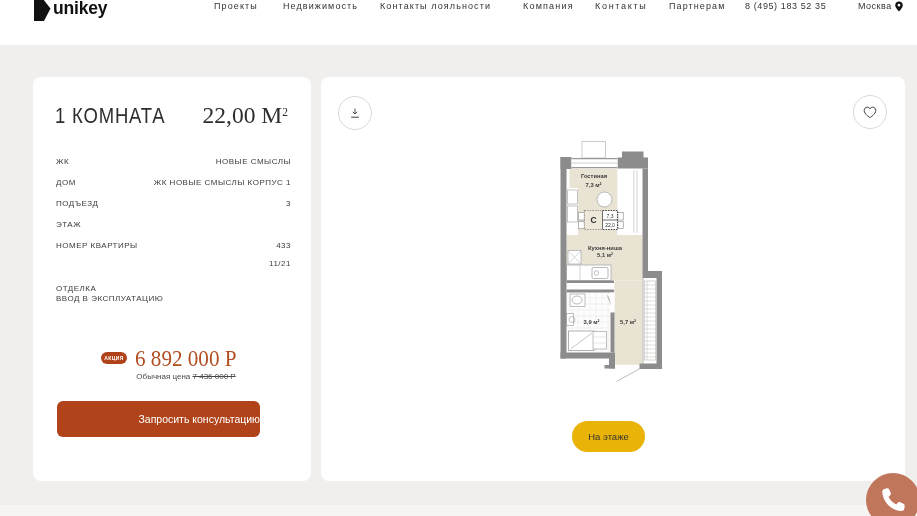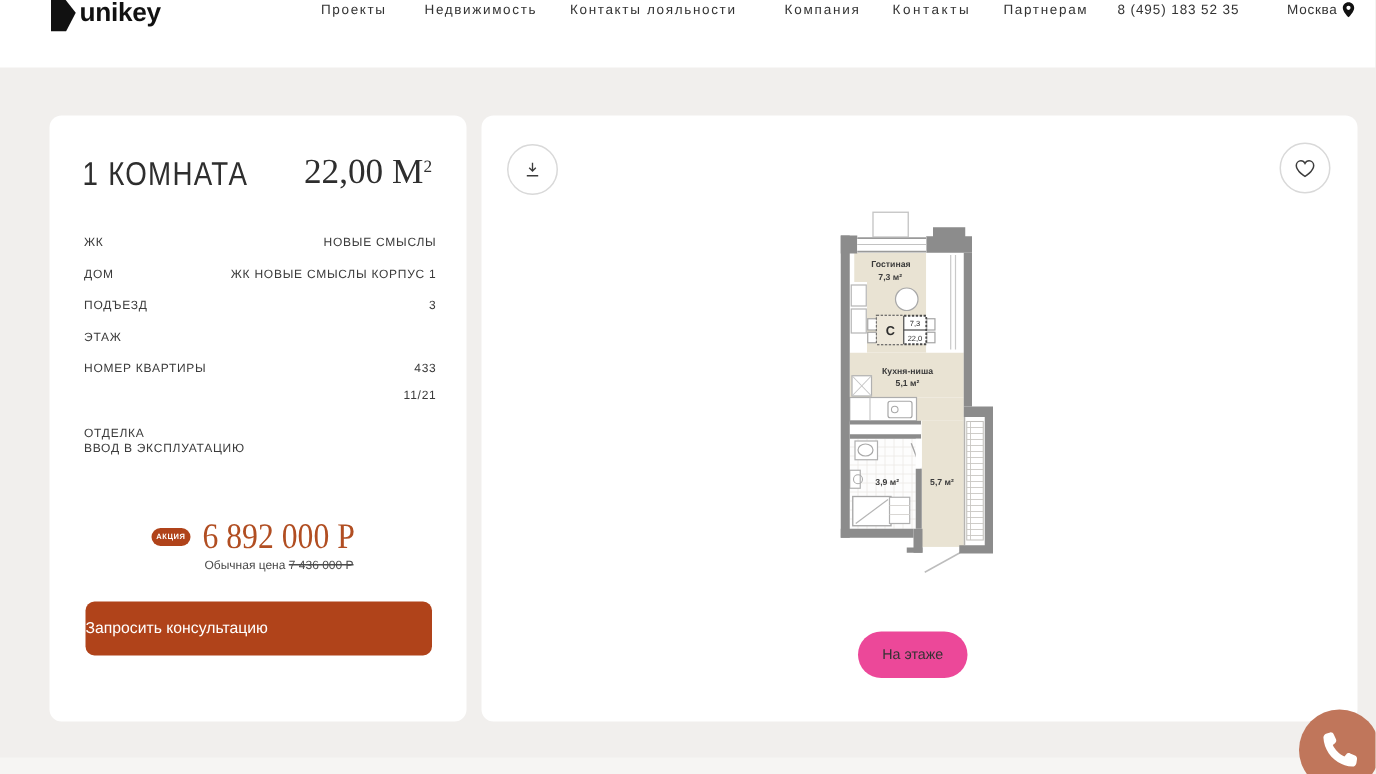--- a/index.html
+++ b/index.html
@@ -82,21 +82,21 @@
         <span style="position:absolute;left:0;top:7px;">ОТДЕЛКА</span>
       </div>
   </div>
 
   <div class="abs" style="left:101px;top:352px;width:26px;height:12px;border-radius:6px;background:#b0431a;color:#fff;font-size:5px;font-weight:700;letter-spacing:0.4px;text-align:center;line-height:13px;">АКЦИЯ</div>
 
   <div class="abs" style="left:135px;top:345px;font-family:'Liberation Serif',serif;font-size:24px;color:#b14e22;transform:scaleX(0.88);transform-origin:left top;white-space:nowrap;">6 892 000 Р</div>
 
   <div class="abs" style="left:134px;top:372px;width:104px;text-align:center;font-size:8px;color:#4a4a4a;white-space:nowrap;">Обычная цена <span style="text-decoration:line-through;">7 436 000 Р</span></div>
 
-  <div class="abs" style="left:57px;top:401px;width:231px;height:36px;background:#b0431a;border-radius:6px;color:#fff;font-size:10.5px;text-align:left;line-height:36px;">Запросить консультацию</div>
+  <div class="abs" style="left:57px;top:401px;width:203px;height:36px;background:#b0431a;border-radius:6px;color:#fff;font-size:10.5px;text-align:right;line-height:36px;">Запросить консультацию</div>
 
   <div class="abs" style="left:321px;top:77px;width:584px;height:404px;background:#ffffff;border-radius:8px;"></div>
 
   <div class="abs" style="left:338px;top:96px;width:34px;height:34px;border-radius:50%;border:1px solid #d9d9d9;background:#fff;box-sizing:border-box;"></div>
 
   <svg class="abs" style="left:350px;top:107px;" width="10" height="12" viewBox="0 0 10 12">
     <path d="M5 1.5 L5 7 M2.8 4.8 L5 7 L7.2 4.8" stroke="#3c3c3c" stroke-width="0.9" fill="none"></path>
     <path d="M1.2 10.2 L8.8 10.2" stroke="#3c3c3c" stroke-width="1"></path>
   </svg>
 
@@ -251,21 +251,21 @@
     <line x1="571.5" y1="167.7" x2="617.5" y2="167.7" stroke="#9a9a9a" stroke-width="1.2"></line>
 
     <text x="594" y="178" font-size="5.8" font-weight="700" fill="#3a3a3a" text-anchor="middle" font-family="Liberation Sans,sans-serif">Гостиная</text>
     <text x="593.5" y="186.5" font-size="5.8" font-weight="700" fill="#3a3a3a" text-anchor="middle" font-family="Liberation Sans,sans-serif">7,3 м²</text>
     <text x="605" y="249.5" font-size="5.8" font-weight="700" fill="#3a3a3a" text-anchor="middle" font-family="Liberation Sans,sans-serif">Кухня-ниша</text>
     <text x="605" y="257" font-size="5.8" font-weight="700" fill="#3a3a3a" text-anchor="middle" font-family="Liberation Sans,sans-serif">5,1 м²</text>
     <text x="591.5" y="323.5" font-size="5.8" font-weight="700" fill="#3a3a3a" text-anchor="middle" font-family="Liberation Sans,sans-serif">3,9 м²</text>
     <text x="628" y="323.5" font-size="5.8" font-weight="700" fill="#3a3a3a" text-anchor="middle" font-family="Liberation Sans,sans-serif">5,7 м²</text>
   </svg>
 
-  <div class="abs" style="left:572px;top:421px;width:73px;height:31px;background:#ec4899;border-radius:15.5px;color:#333;font-size:9.5px;text-align:center;line-height:31px;">На этаже</div>
+  <div class="abs" style="left:572px;top:421px;width:73px;height:31px;background:#eab308;border-radius:15.5px;color:#333;font-size:9.5px;text-align:center;line-height:31px;">На этаже</div>
 
   <div class="abs" style="left:0;top:505px;width:917px;height:11px;background:#f6f5f3;"></div>
 
   <div class="abs" style="left:866px;top:473px;width:54px;height:54px;border-radius:50%;background:#c0765b;"></div>
 
   <svg class="abs" style="left:878px;top:484px;" width="32" height="32" viewBox="0 0 24 24">
     <path d="M6.6 3.2 C7.4 3.1 8.1 3.5 8.4 4.2 L9.5 6.6 C9.8 7.3 9.6 8.1 9 8.6 L7.9 9.5 C8.5 10.8 9.3 11.9 10.3 12.9 C11.3 13.9 12.4 14.7 13.7 15.3 L14.6 14.2 C15.1 13.6 15.9 13.4 16.6 13.7 L19 14.8 C19.7 15.1 20.1 15.8 20 16.6 L19.7 18.6 C19.5 19.6 18.7 20.3 17.7 20.3 C9.9 19.9 3.6 13.6 3.2 5.8 C3.2 4.8 3.9 3.9 4.9 3.7 Z" fill="#ffffff"></path>
   </svg>
 
 </div>

